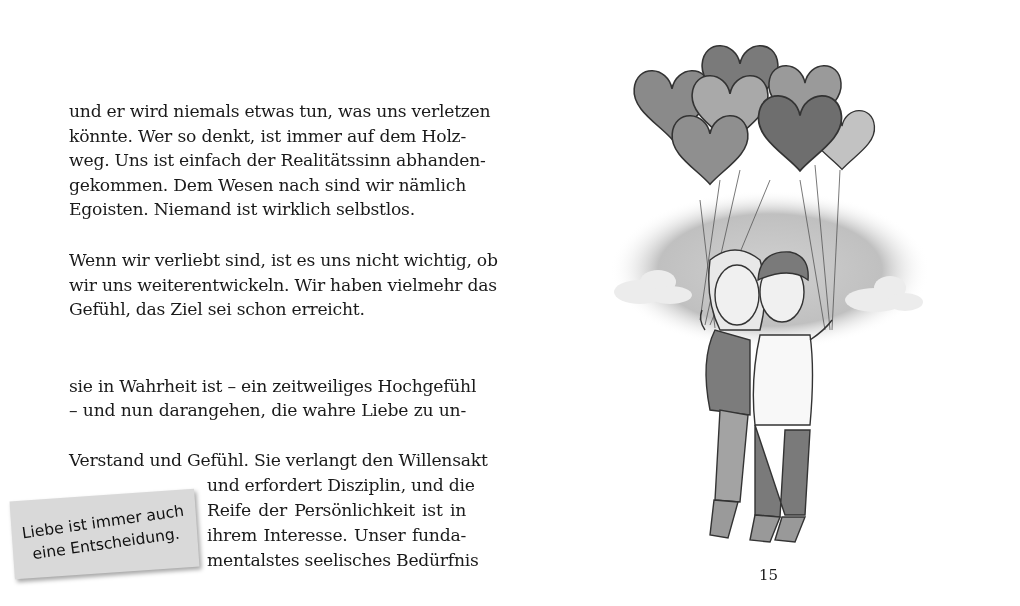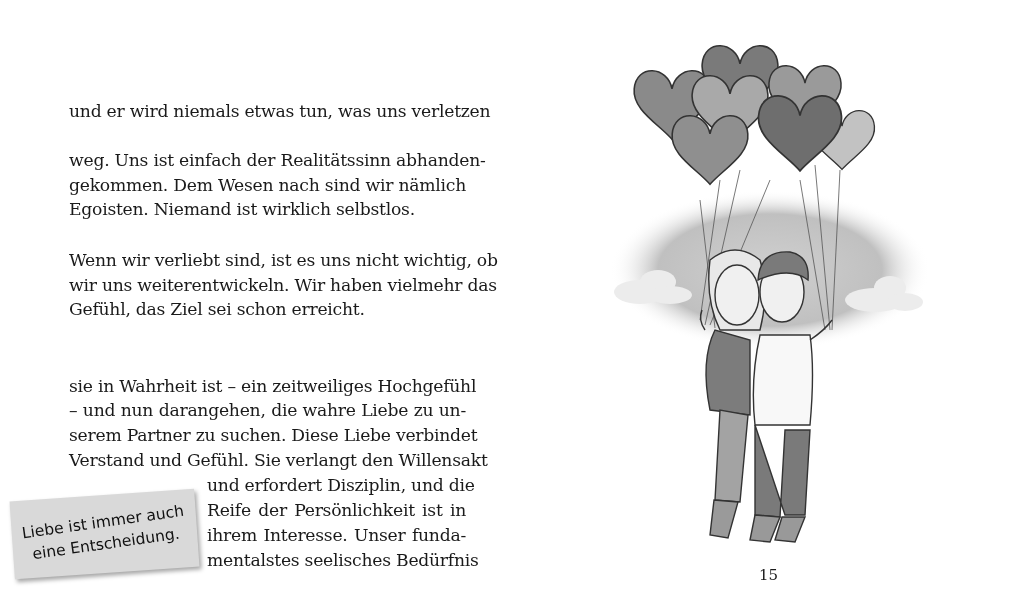--- a/index.html
+++ b/index.html
@@ -20,31 +20,31 @@
                font-family:"DejaVu Sans", sans-serif; font-size:15.5px; line-height:22px; color:#111;
                transform:rotate(-4deg); }
   .illu { position:absolute; left:610px; top:30px; width:320px; height:520px; }
 </style>
 </head>
 <body>
 
 <div class="page left">
 
   <div class="line" style="top:59px">und er wird niemals etwas tun, was uns verletzen</div>
+  <div class="line" style="top:84px">könnte. Wer so denkt, ist immer auf dem Holz-</div>
   <div class="line" style="top:108px">weg. Uns ist einfach der Realitätssinn abhanden-</div>
   <div class="line" style="top:133px">gekommen. Dem Wesen nach sind wir nämlich</div>
   <div class="line last" style="top:157px">Egoisten. Niemand ist wirklich selbstlos.</div>
 
   <div class="line" style="top:208px">Wenn wir verliebt sind, ist es uns nicht wichtig, ob</div>
   <div class="line" style="top:233px">wir uns weiterentwickeln. Wir haben vielmehr das</div>
   <div class="line last" style="top:257px">Gefühl, das Ziel sei schon erreicht.</div>
 
   <div class="line" style="top:334px">sie in Wahrheit ist – ein zeitweiliges Hochgefühl</div>
   <div class="line" style="top:358px">– und nun darangehen, die wahre Liebe zu un-</div>
-  <div class="line" style="top:383px">serem Partner zu suchen. Diese Liebe verbindet</div>
   <div class="line indent" style="top:433px">und erfordert Disziplin, und die</div>
   <div class="line" style="top:408px">Verstand und Gefühl. Sie verlangt den Willensakt</div>
   <div class="line indent" style="top:458px">Reife der Persönlichkeit ist in</div>
   <div class="line indent" style="top:483px">ihrem Interesse. Unser funda-</div>
   <div class="line indent" style="top:508px">mentalstes seelisches Bedürfnis</div>
 
   <div class="note">
     <div class="note-text">
       <div>Liebe ist immer auch</div>
       <div>eine Entscheidung.</div>

